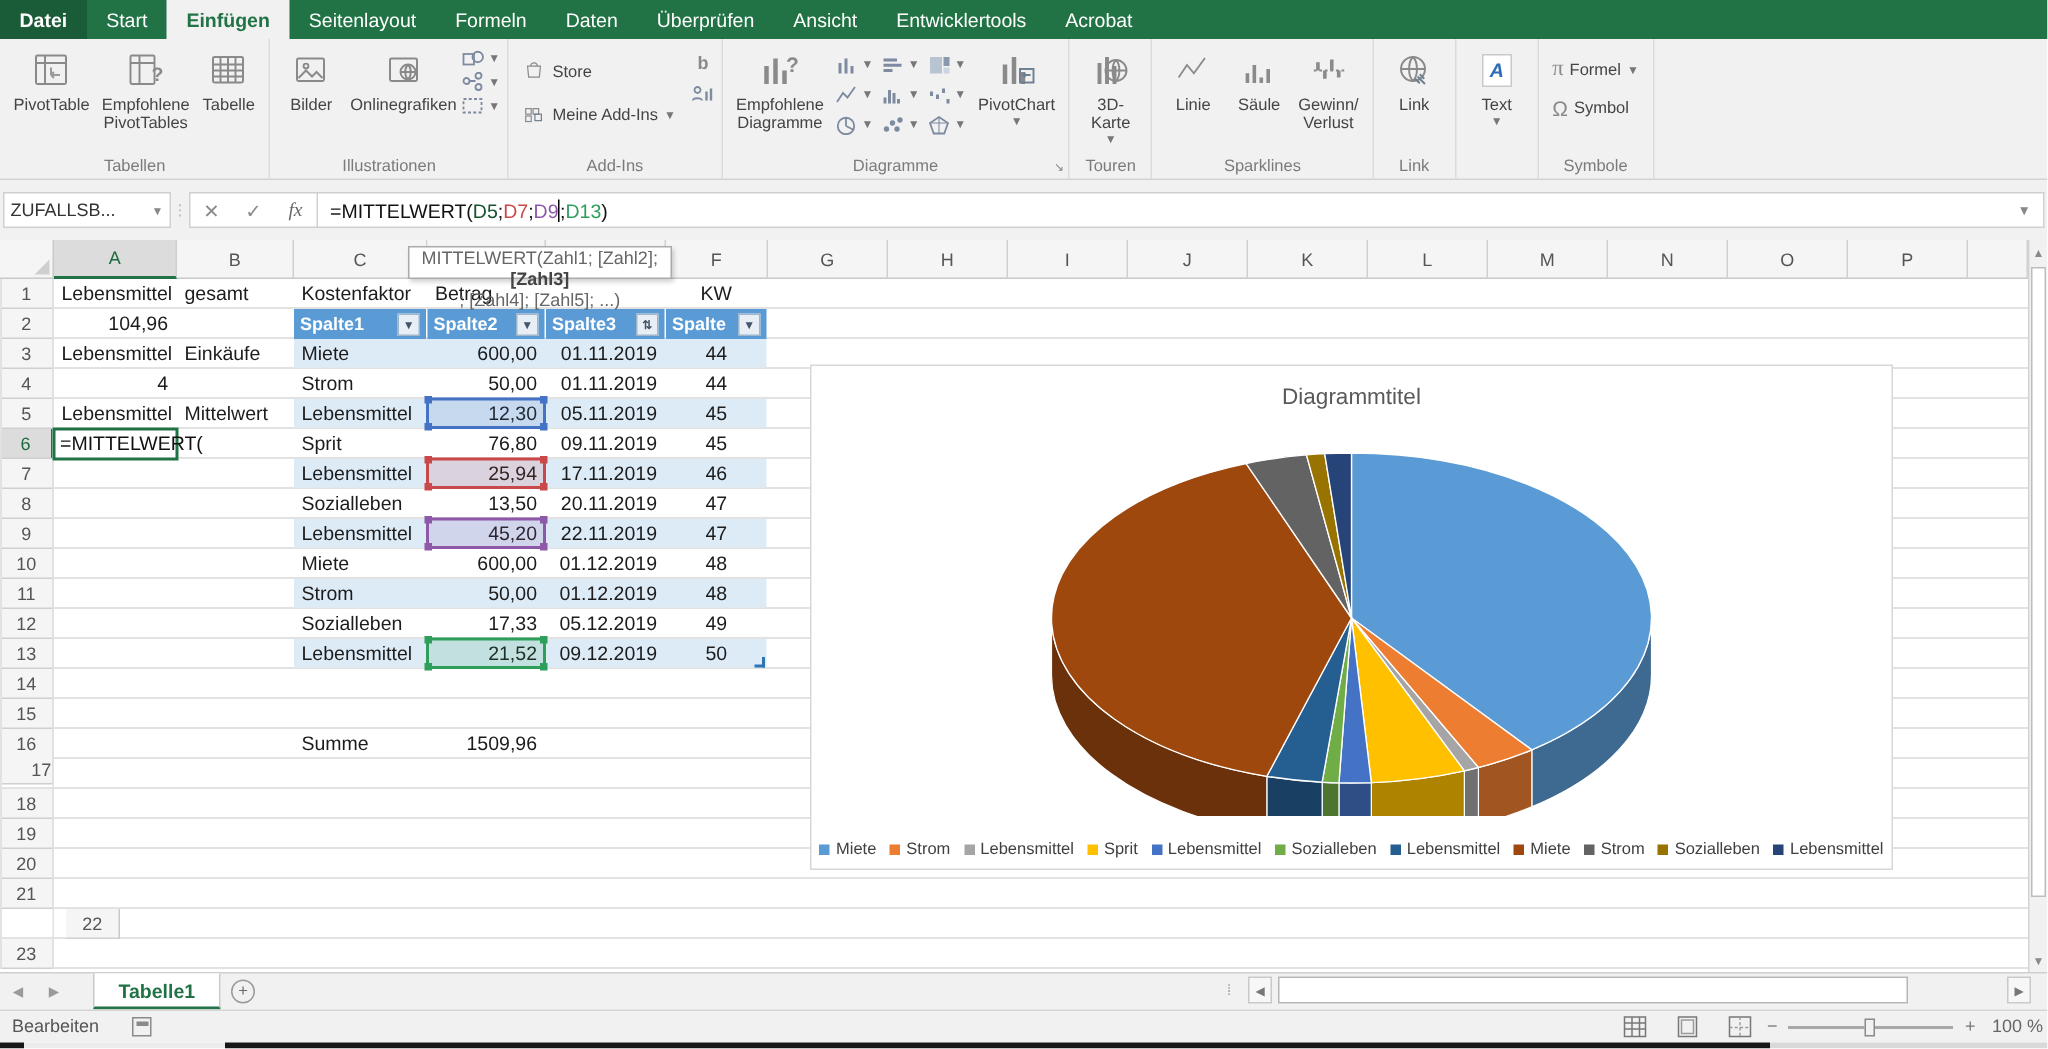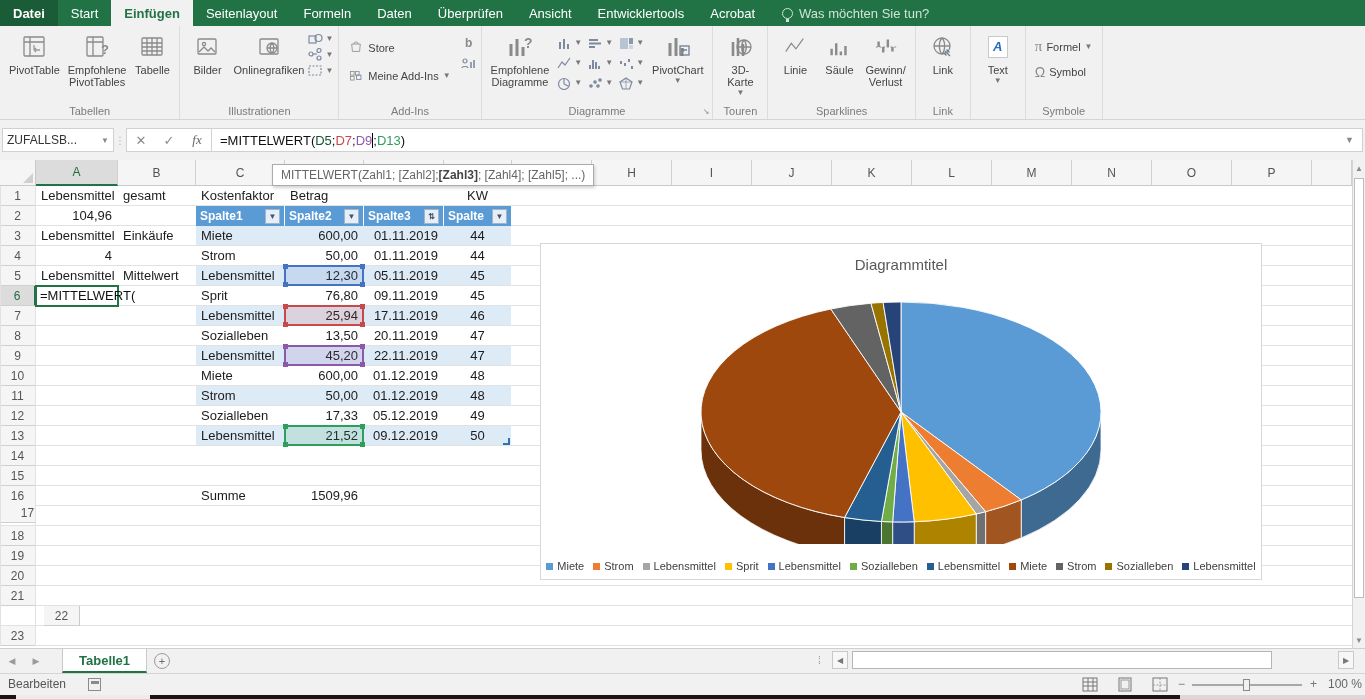--- a/index.html
+++ b/index.html
@@ -44,21 +44,21 @@
   #nb-sep { width:12px; text-align:center; color:#b5b5b5; font-size:10px; }
   #fx-btns { height:24px; background:#fff; border:1px solid #d0d0d0; display:flex; align-items:center; }
   #fx-btns span { width:28px; text-align:center; font-size:13px; color:#8a8a8a; }
   #fx-btns .fx { font-family:"Liberation Serif", serif; font-style:italic; color:#666; }
   #formula-input { flex:1; height:24px; background:#fff; border:1px solid #d0d0d0; border-left:none; margin-right:2px; display:flex; align-items:center; font-size:13px; padding:0 8px; color:#111; }
   #formula-text { display:flex; align-items:center; }
   #formula-caret-end { margin-left:auto; color:#888; font-size:9px; }
   .cursorbar { display:inline-block; width:1px; height:15px; background:#000; }
 
   
-  #fn-tooltip { position:absolute; left:272px; top:164px; height:22px; background:#fff; border:1px solid #ababab; box-shadow:1px 2px 3px rgba(0,0,0,.18); font-size:12px; color:#666; display:flex; align-items:center; padding:0 8px; z-index:40; white-space:nowrap; }
+  #fn-tooltip { position:absolute; left:272px; top:164px; height:22px; background:#fff; border:1px solid #ababab; box-shadow:1px 2px 3px rgba(0,0,0,.18); font-size:12px; color:#666; display:flex; align-items:center; padding:0 8px; z-index:40; white-space:nowrap;flex-direction:column; }
   #fn-tooltip b { color:#444; }
 
   
   #grid-area { position:absolute; left:0; top:160px; width:1352px; height:488px; background:#fff; overflow:hidden; }
   .colhdr { position:absolute; top:0; height:26px; background:#f5f5f5; border-right:1px solid #d0d0d0; border-bottom:1px solid #c9c9c9; font-size:12px; color:#555; display:flex; align-items:center; justify-content:center; }
   .colhdr.active { background:#dcdcdc; color:#1d6b40; border-bottom:2px solid #217346; }
   .rowhdr { position:absolute; left:0; width:36px; height:20px; background:#f5f5f5; border-right:1px solid #c9c9c9; border-bottom:1px solid #d0d0d0; font-size:12px; color:#555; display:flex; align-items:center; justify-content:center; }
   .rowhdr.active { background:#dcdcdc; color:#1d6b40; border-right:2px solid #217346; }
   #corner { position:absolute; left:0; top:0; width:36px; height:26px; background:#f5f5f5; border-right:1px solid #c9c9c9; border-bottom:1px solid #c9c9c9; }
   #corner:after { content:""; position:absolute; right:2px; bottom:2px; border-left:10px solid transparent; border-bottom:10px solid #cfcfcf; }
@@ -124,24 +124,20 @@
         <div class="rtab">Start</div>
         <div class="rtab active">Einfügen</div>
         <div class="rtab">Seitenlayout</div>
         <div class="rtab">Formeln</div>
         <div class="rtab">Daten</div>
         <div class="rtab">Überprüfen</div>
         <div class="rtab">Ansicht</div>
         <div class="rtab">Entwicklertools</div>
         <div class="rtab">Acrobat</div>
       </div>
-    <div id="tellme">
-      <span class="bulb"></span>
-      <span>Was möchten Sie tun?</span>
-    </div>
   </div>
 
   <div id="ribbon">
       <div class="rgroup">
         <div class="bigbtn"><div class="ic"><svg width="26" height="26" viewBox="0 0 26 26" fill="none" stroke="#8a8a8a" stroke-width="1.3">
               <rect x="3" y="3" width="20" height="19" rx="1"></rect>
               <path d="M3 8h20M9 3v19"></path>
               <path d="M13 16h6m-6 0 2-2m-2 2 2 2m-2-2v-5" stroke="#9a9a9a"></path>
             </svg></div><div>PivotTable</div></div>
         <div class="bigbtn"><div class="ic"><svg width="26" height="26" viewBox="0 0 26 26" fill="none" stroke="#8a8a8a" stroke-width="1.3">

